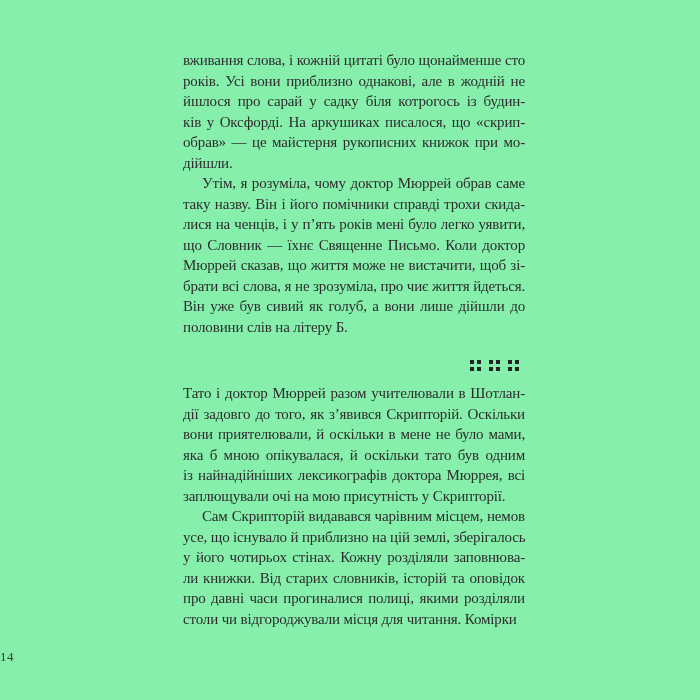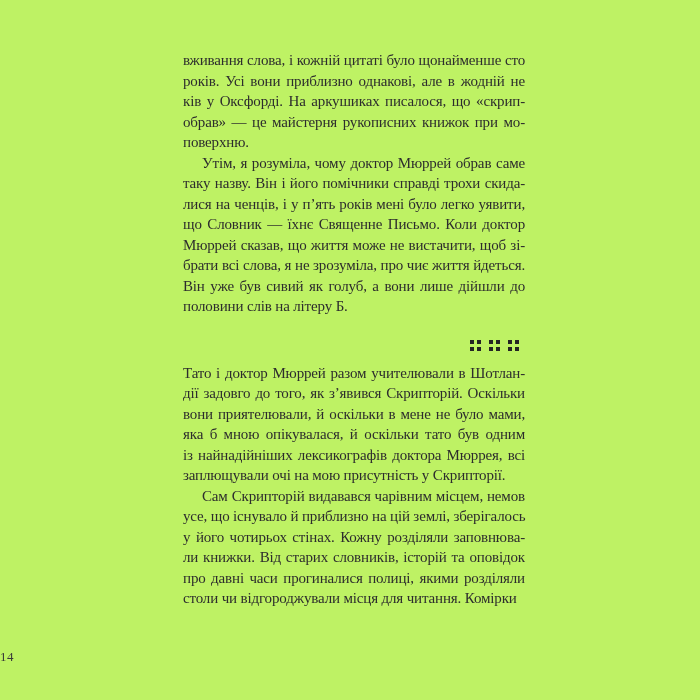--- a/index.html
+++ b/index.html
@@ -7,21 +7,21 @@
     padding: 0;
     width: 700px;
     height: 700px;
     overflow: hidden;
     background: #fdfdfd;
   }
   .page {
     position: relative;
     width: 700px;
     height: 700px;
-    background: #bef264;
+    background: #86efac;
     font-family: "Liberation Serif", "DejaVu Serif", serif;
     color: #2d2d2d;
   }
   .text-block {
     position: absolute;
     left: 183px;
     top: 50px;
     width: 342px;
     font-size: 15px;
     line-height: 20.5px;
@@ -70,23 +70,24 @@
   }
 </style>
 </head>
 <body>
 
 <div class="page">
   <div class="text-block" id="text-block">
       <div class="paragraph">
         <div class="line justify">вживання слова, і кожній цитаті було щонайменше сто</div>
         <div class="line justify">років. Усі вони приблизно однакові, але в жодній не</div>
+        <div class="line justify">йшлося про сарай у садку біля котрогось із будин-</div>
         <div class="line justify">ків у Оксфорді. На аркушиках писалося, що «скрип-</div>
         <div class="line justify">обрав» — це майстерня рукописних книжок при мо-</div>
-        <div class="line">поверхню.</div>
+        <div class="line">дійшли.</div>
       </div>
       <div class="paragraph">
         <div class="line justify indent">Утім, я розуміла, чому доктор Мюррей обрав саме</div>
         <div class="line justify">таку назву. Він і його помічники справді трохи скида-</div>
         <div class="line justify">лися на ченців, і у пʼять років мені було легко уявити,</div>
         <div class="line justify">що Словник — їхнє Священне Письмо. Коли доктор</div>
         <div class="line justify">Мюррей сказав, що життя може не вистачити, щоб зі-</div>
         <div class="line justify">брати всі слова, я не зрозуміла, про чиє життя йдеться.</div>
         <div class="line justify">Він уже був сивий як голуб, а вони лише дійшли до</div>
         <div class="line">половини слів на літеру Б.</div>

